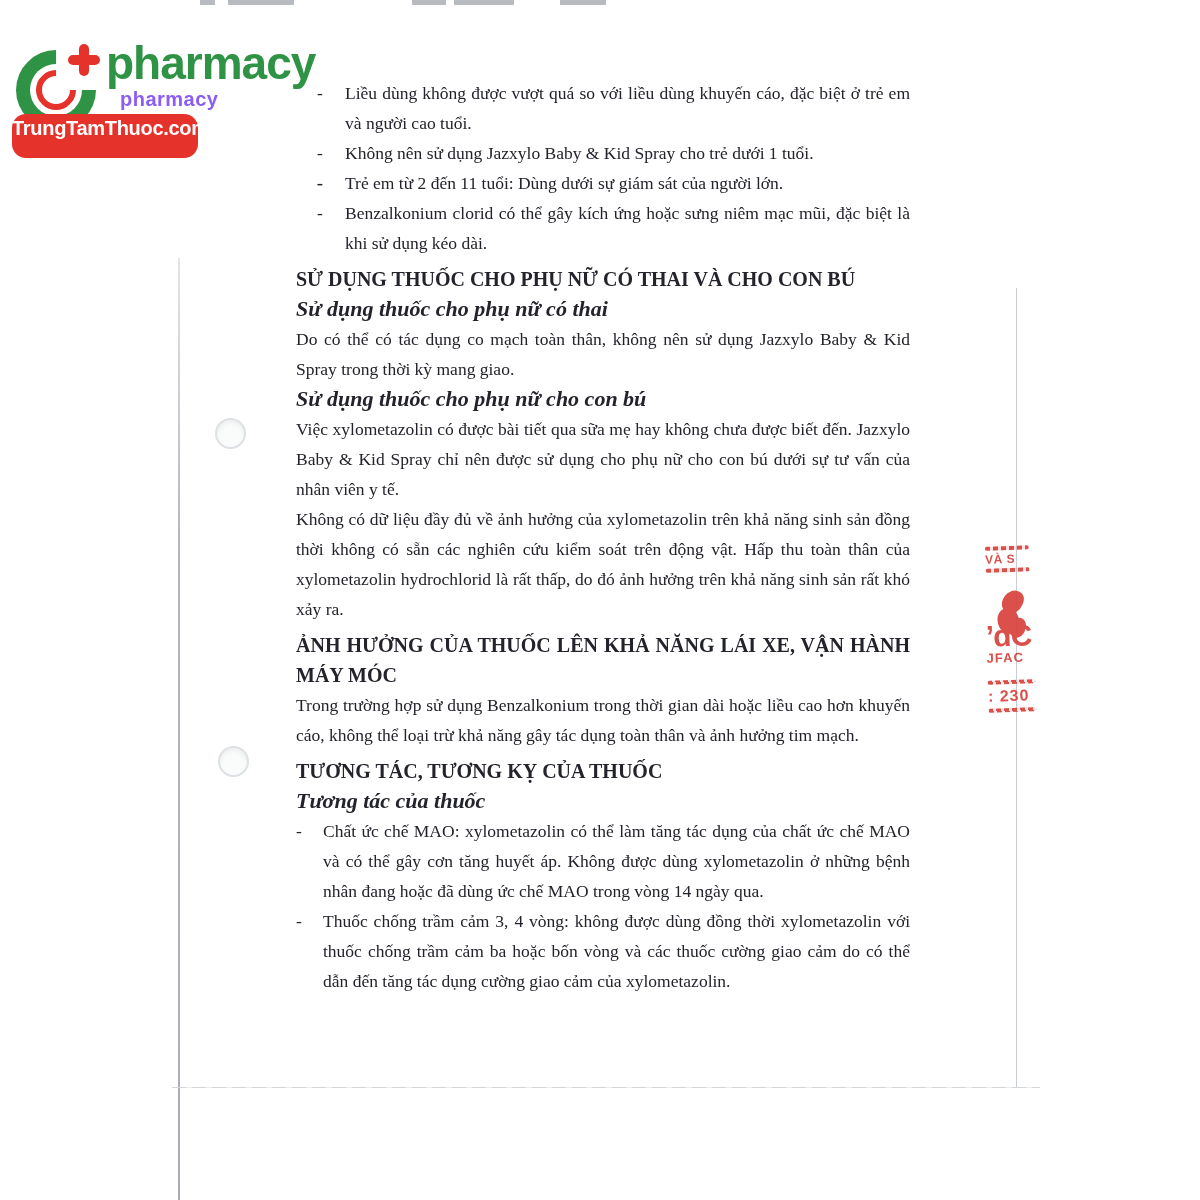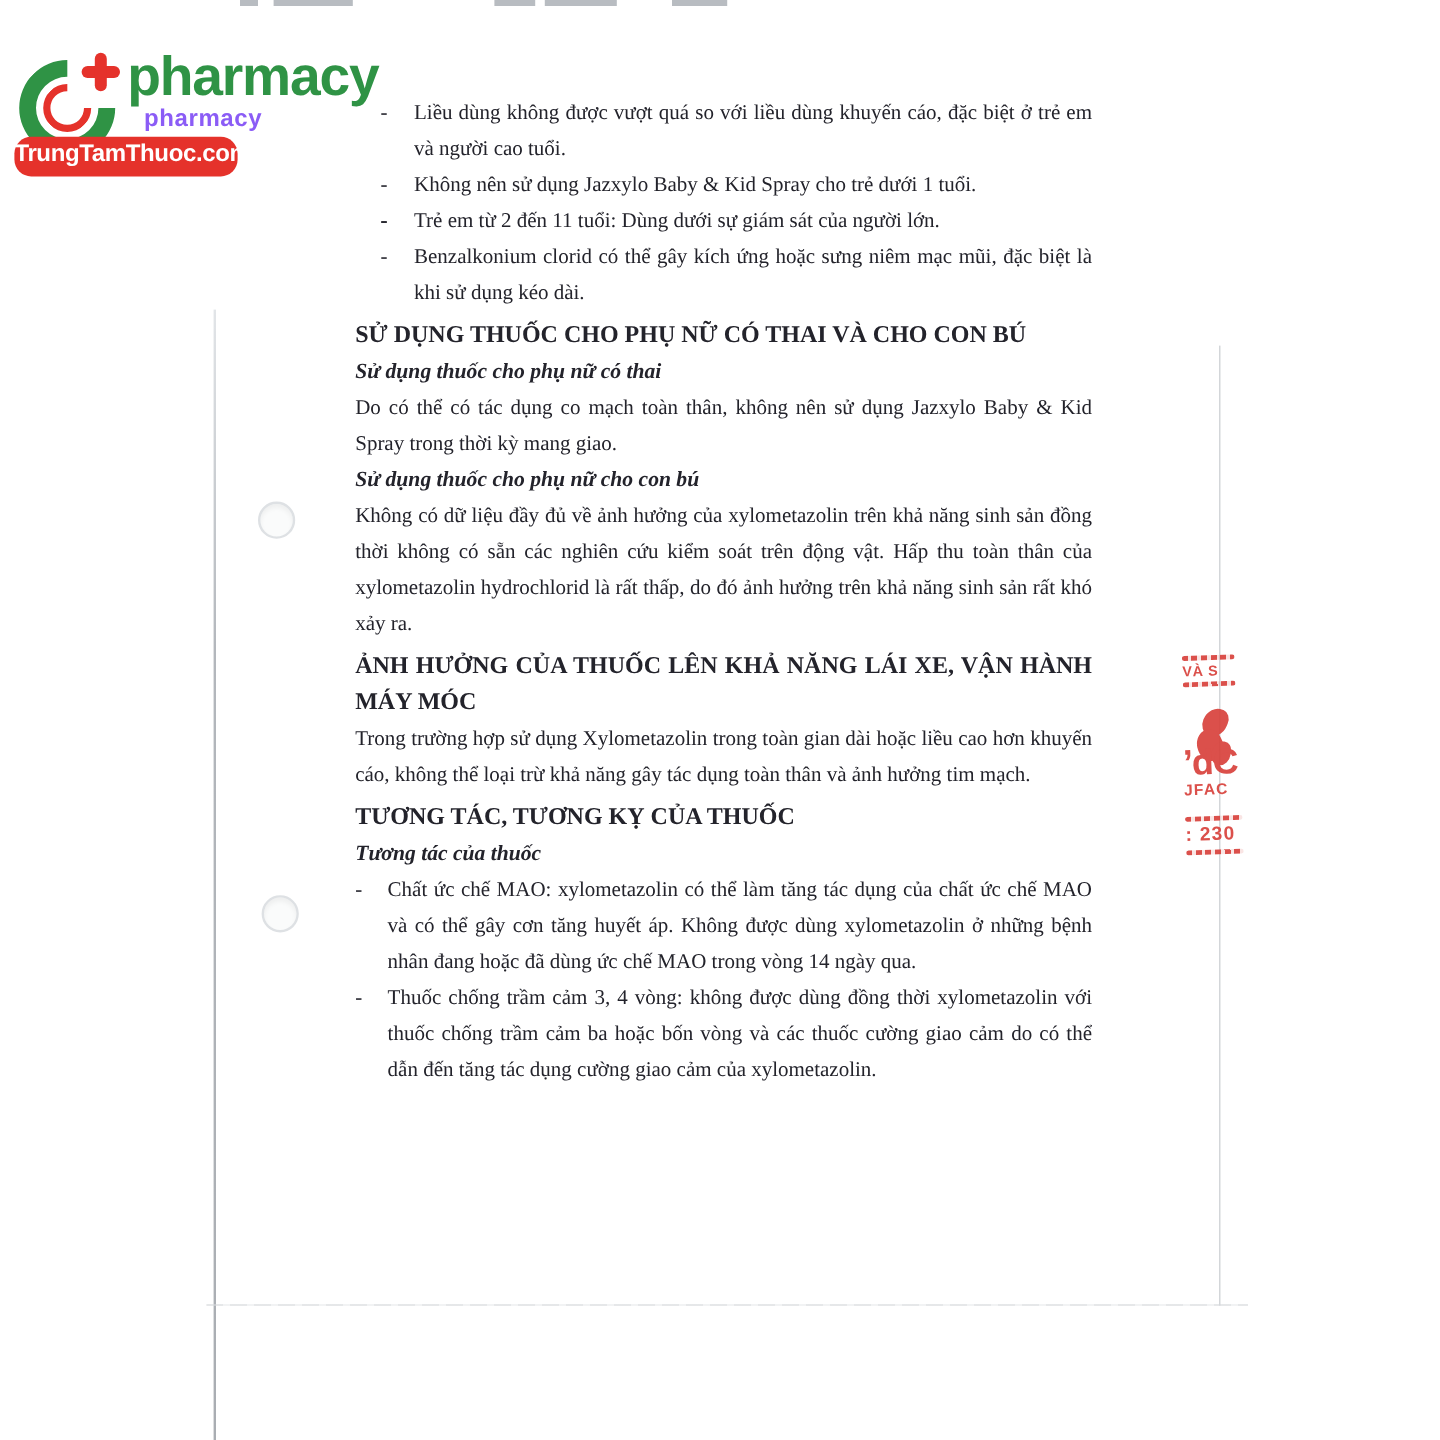--- a/index.html
+++ b/index.html
@@ -27,31 +27,31 @@
   .c-inner{position:absolute;left:22px;top:30px;width:28px;height:28px;border-radius:50%;
     border:6px solid #e5322b;border-right-color:transparent;transform:rotate(-45deg);}
   .plus{position:absolute;left:52px;top:2px;width:36px;height:36px;}
   .plus .bar-h,.plus .bar-v{position:absolute;background:#e5322b;border-radius:5px;}
   .plus .bar-h{left:2px;top:13px;width:32px;height:10px;}
   .plus .bar-v{left:13px;top:2px;width:10px;height:32px;}
   .brand{position:absolute;left:92px;top:6px;color:#2f9345;
     font-family:"Liberation Sans",sans-serif;font-weight:bold;font-size:46px;letter-spacing:-1px;}
   .brand-sub{position:absolute;left:106px;top:58px;color:#8b5cf6;
     font-family:"Liberation Sans",sans-serif;font-weight:bold;font-size:20px;letter-spacing:.5px;}
-  .site-pill{position:absolute;left:-2px;top:84px;width:186px;height:33px;border-radius:14px;
+  .site-pill{position:absolute;left:-2px;top:84px;width:186px;height:44px;border-radius:14px;
     background:#e5322b;color:#ffffff;font-family:"Liberation Sans",sans-serif;
     font-weight:bold;font-size:20px;line-height:28px;text-align:center;letter-spacing:-.3px;}
 
   
   .content{position:absolute;left:296px;top:78px;width:614px;
     font-size:17.5px;line-height:30px;color:#23232b;text-align:justify;}
   .content p{margin:0;}
   .sec-h{font-weight:bold;font-size:20px;margin:0;}
   .sec-h.gap{margin-top:6px;}
-  .sub-h{font-weight:bold;font-style:italic;font-size:18px;margin:0;text-align:left;}
+  .sub-h{font-weight:bold;font-style:italic;font-size:22px;margin:0;text-align:left;}
   ul.dash{list-style:none;margin:0;padding:0;}
   ul.dash>li{position:relative;}
   ul.dash.lvl1>li{padding-left:49px;}
   ul.dash.lvl1>li>.marker{position:absolute;left:21px;top:0;}
   ul.dash.lvl2>li{padding-left:27px;}
   ul.dash.lvl2>li>.marker{position:absolute;left:0;top:0;}
   b{font-weight:normal;}
 
   
   .stamp{position:absolute;left:984px;top:544px;width:52px;height:190px;
@@ -122,24 +122,25 @@
     <li>
       <span class="marker">-</span>
       <span><span>Benzalkonium clorid có thể gây kích ứng hoặc sưng niêm mạc mũi, đặc biệt là khi sử dụng kéo dài.</span></span>
     </li>
   </ul>
 
   <p class="sec-h gap">SỬ DỤNG THUỐC CHO PHỤ NỮ CÓ THAI VÀ CHO CON BÚ</p>
   <p class="sub-h">Sử dụng thuốc cho phụ nữ có thai</p>
   <p><span>Do có thể có tác dụng co mạch toàn thân, không nên sử dụng </span><b>Jazxylo Baby &amp; Kid Spray</b><span> trong thời kỳ mang giao.</span></p>
   <p class="sub-h">Sử dụng thuốc cho phụ nữ cho con bú</p>
+  <p><span>Việc xylometazolin có được bài tiết qua sữa mẹ hay không chưa được biết đến. </span><b>Jazxylo Baby &amp; Kid Spray</b><span> chỉ nên được sử dụng cho phụ nữ cho con bú dưới sự tư vấn của nhân viên y tế.</span></p>
   <p><span>Không có dữ liệu đầy đủ về ảnh hưởng của xylometazolin trên khả năng sinh sản đồng thời không có sẵn các nghiên cứu kiểm soát trên động vật. Hấp thu toàn thân của xylometazolin hydrochlorid là rất thấp, do đó ảnh hưởng trên khả năng sinh sản rất khó xảy ra.</span></p>
 
   <p class="sec-h gap">ẢNH HƯỞNG CỦA THUỐC LÊN KHẢ NĂNG LÁI XE, VẬN HÀNH MÁY MÓC</p>
-  <p><span>Trong trường hợp sử dụng Xylometazolin trong toàn gian dài hoặc liều cao hơn khuyến cáo, không thể loại trừ khả năng gây tác dụng toàn thân và ảnh hưởng tim mạch.</span></p>
+  <p><span>Trong trường hợp sử dụng Benzalkonium trong thời gian dài hoặc liều cao hơn khuyến cáo, không thể loại trừ khả năng gây tác dụng toàn thân và ảnh hưởng tim mạch.</span></p>
 
   <p class="sec-h gap">TƯƠNG TÁC, TƯƠNG KỴ CỦA THUỐC</p>
   <p class="sub-h">Tương tác của thuốc</p>
 
   <ul class="dash lvl2">
     <li>
       <span class="marker">-</span>
       <span><span>Chất ức chế MAO: xylometazolin có thể làm tăng tác dụng của chất ức chế MAO và có thể gây cơn tăng huyết áp. Không được dùng xylometazolin ở những bệnh nhân đang hoặc đã dùng ức chế MAO trong vòng 14 ngày qua.</span></span>
     </li>
     <li>

